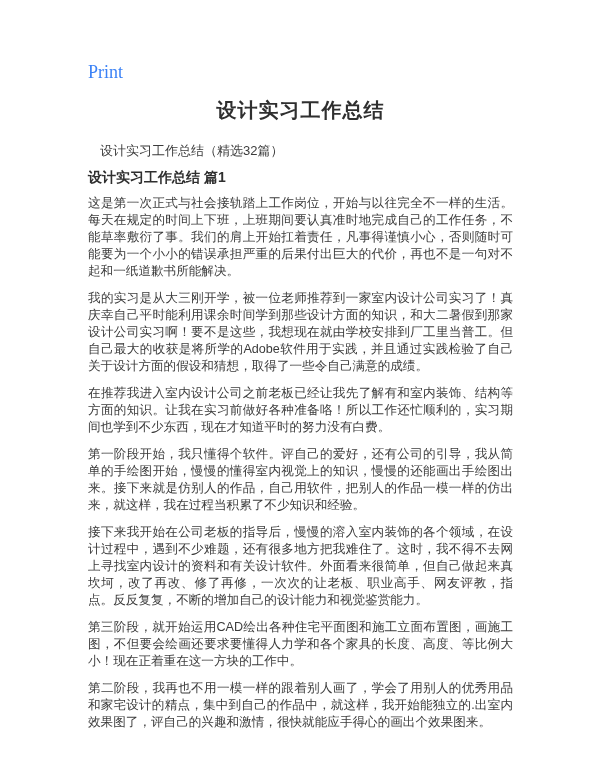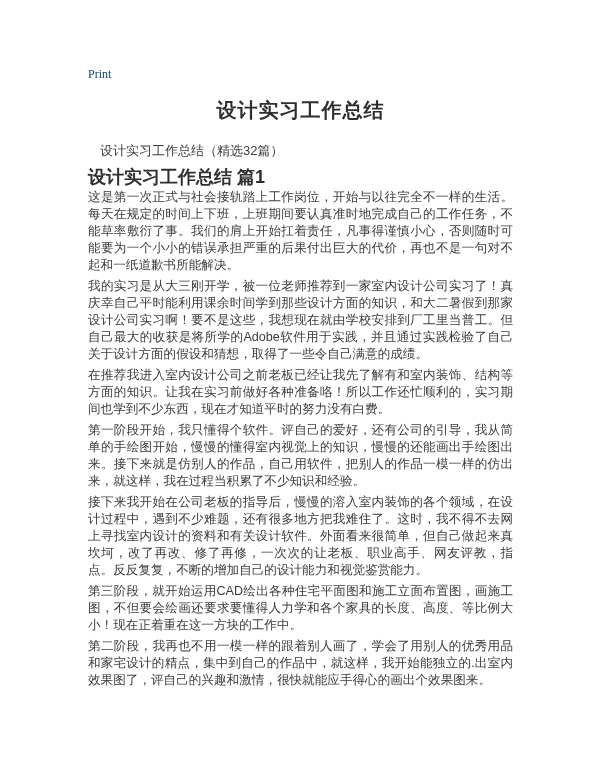--- a/index.html
+++ b/index.html
@@ -15,22 +15,22 @@
   }
   .page {
     box-sizing: border-box;
     width: 600px;
     height: 776px;
     padding: 64px 87px 0 88px;
     background: #ffffff;
   }
   .print-link {
     font-family: "Liberation Serif", "DejaVu Serif", serif;
-    font-size: 12px;
-    color: #0c4a6e;
+    font-size: 18px;
+    color: #3b82f6;
     line-height: 14px;
     cursor: pointer;
     display: inline-block;
   }
   .doc-title {
     margin: 16px 0 0 0;
     text-align: center;
     font-size: 20px;
     font-weight: bold;
     color: #2f2f2f;
@@ -39,27 +39,27 @@
   }
   .doc-subtitle {
     margin: 21px 0 0 12px;
     font-size: 13px;
     font-weight: normal;
     color: #3b3b3b;
     line-height: 15px;
   }
   .section-heading {
     margin: 11px 0 0 0;
-    font-size: 18px;
+    font-size: 14px;
     font-weight: bold;
     color: #2f2f2f;
     line-height: 16px;
   }
   .body-paragraph {
-    margin: 4px 0 0 0;
+    margin: 10px 0 0 0;
     font-size: 12.6px;
     color: #3b3b3b;
     line-height: 17px;
     text-align: justify;
     text-justify: inter-ideograph;
   }
 </style>
 </head>
 <body>
 

